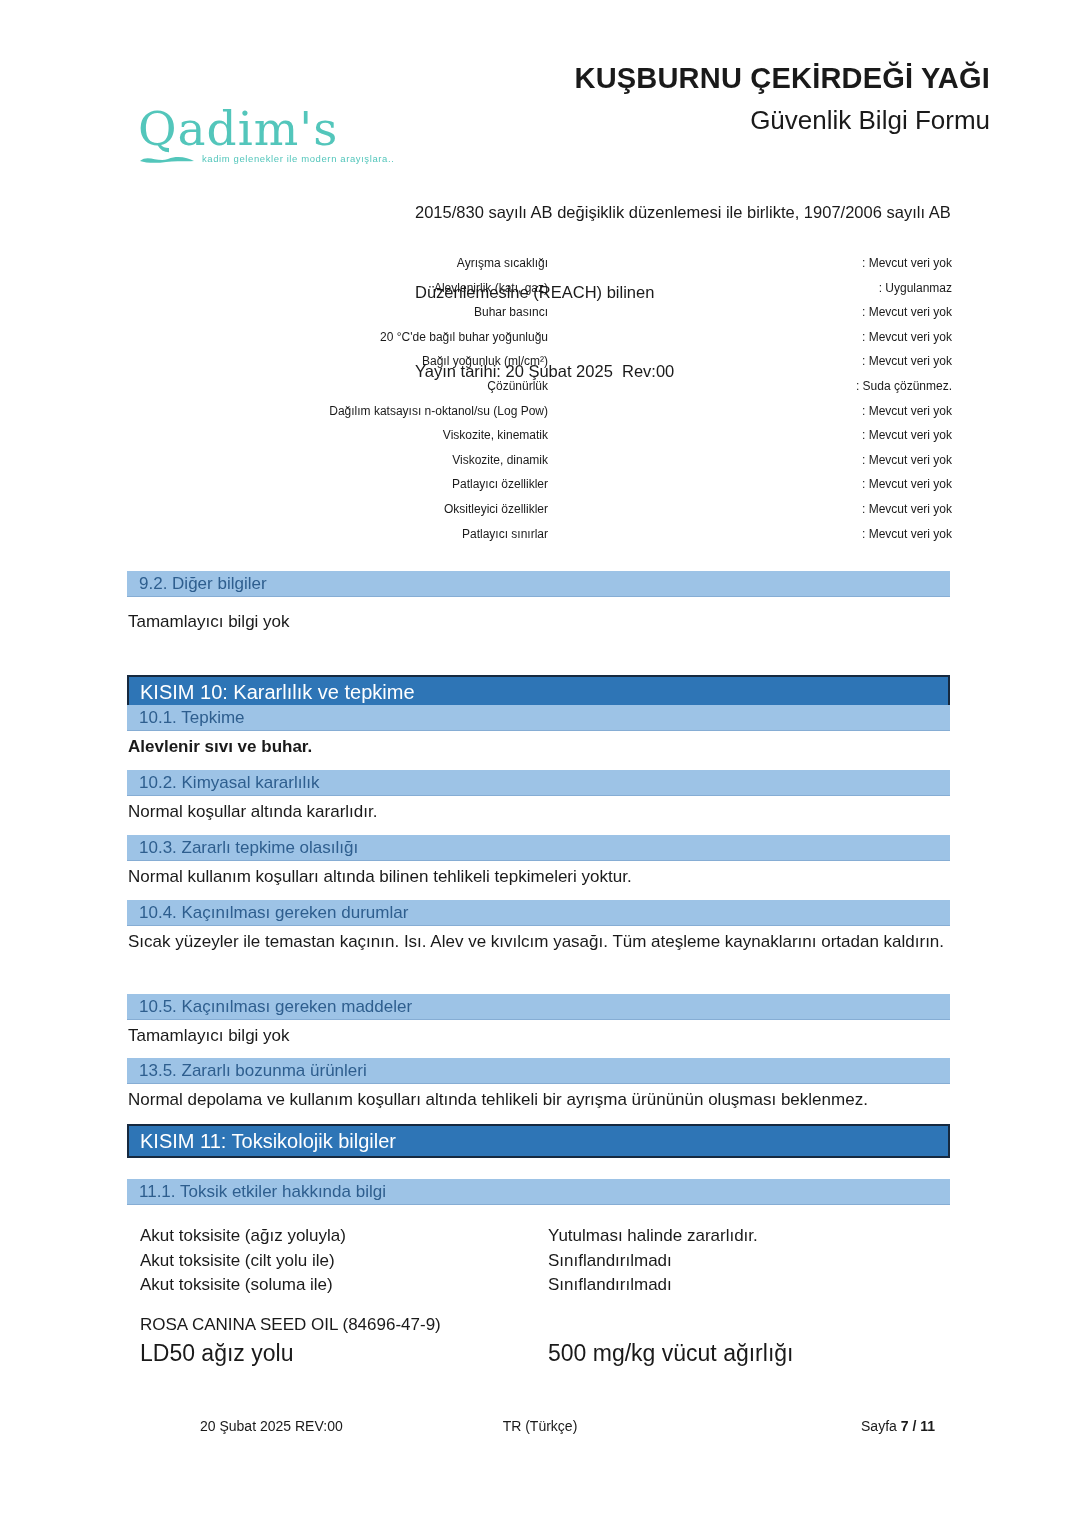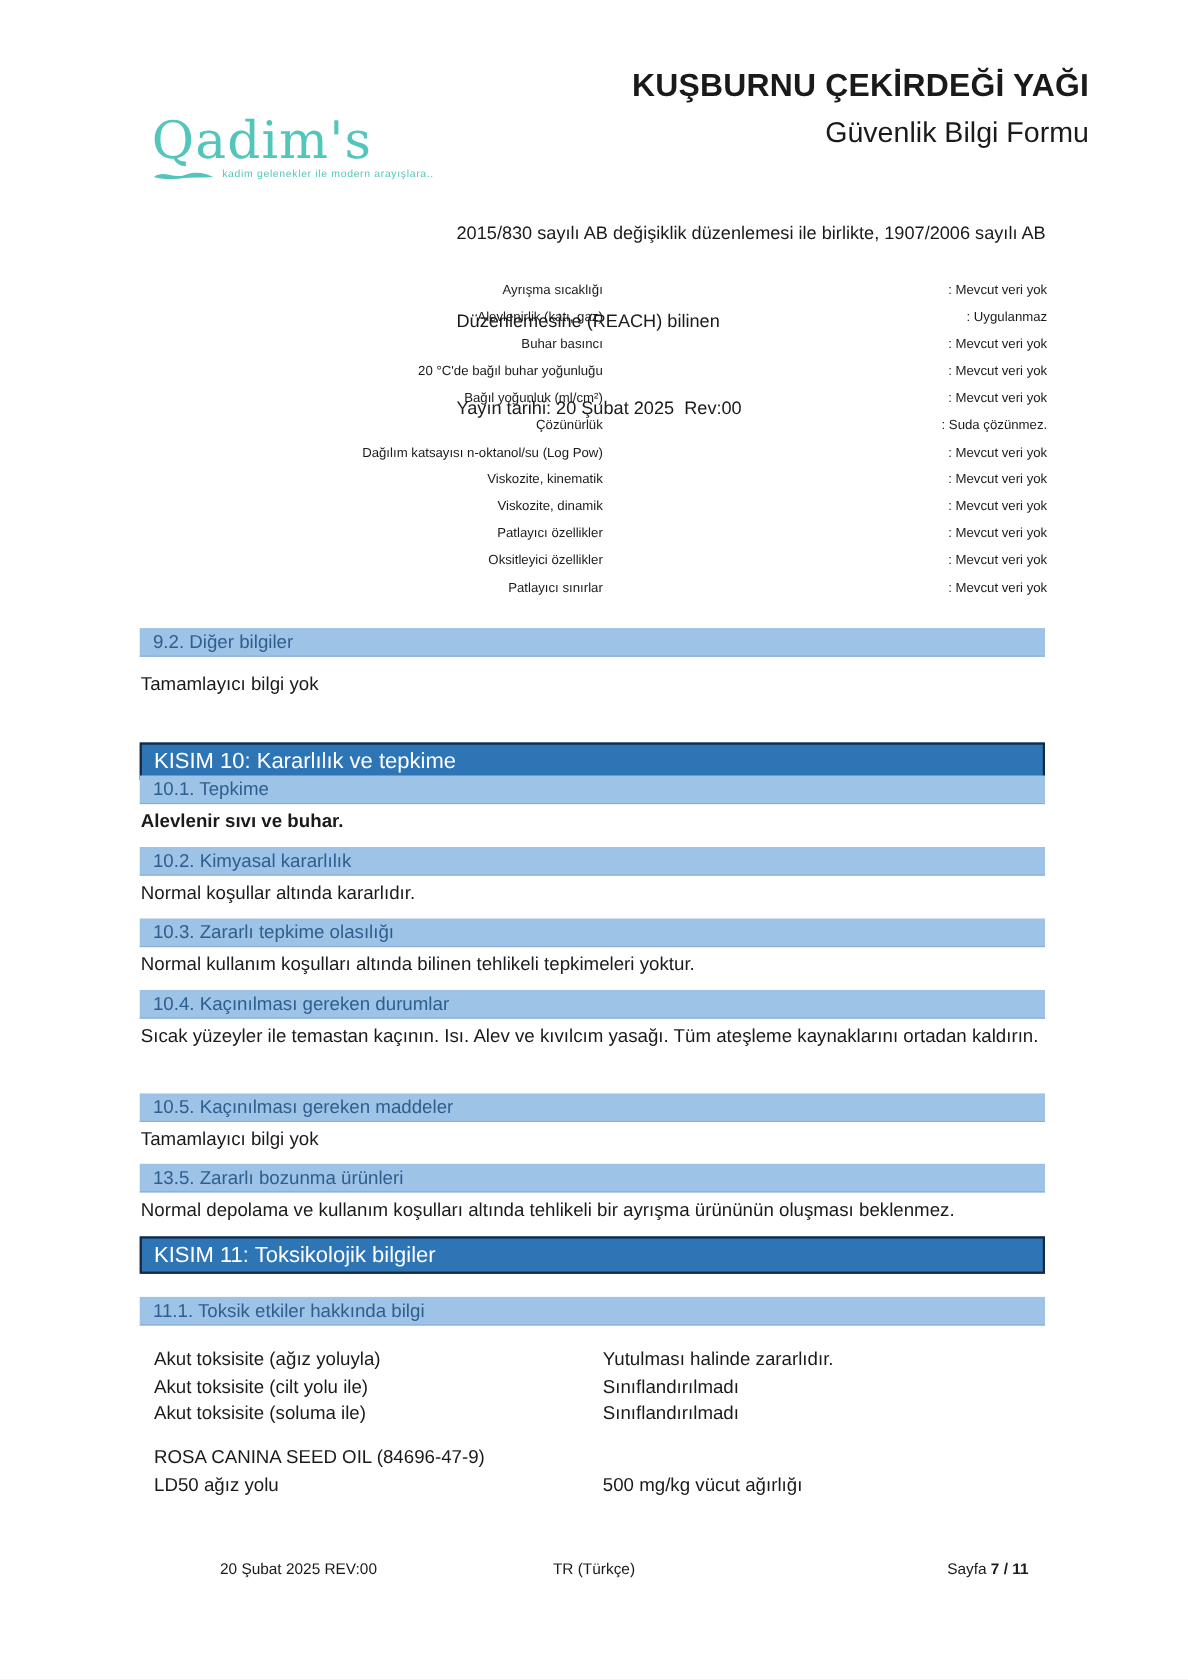--- a/index.html
+++ b/index.html
@@ -38,21 +38,21 @@
     font-size:20px;line-height:30px;padding-left:11px;
     box-sizing:border-box;border:2px solid #16293f;
   }
   .body-text{position:absolute;left:128px;width:824px;font-size:17px;line-height:29px;}
   
   .tox-list{position:absolute;left:140px;top:1224px;width:812px;font-size:17px;}
   .tox-row{display:flex;height:24.6px;line-height:24.6px;}
   .tox-label{width:408px;flex:0 0 408px;}
   .tox-value{flex:1;}
   .tox-substance{position:absolute;left:140px;top:1315px;font-size:17px;}
-  .tox-ld50{position:absolute;left:140px;top:1340px;width:812px;font-size:17px;display:flex;justify-content:flex-end;}
+  .tox-ld50{position:absolute;left:140px;top:1340px;width:812px;font-size:23px;display:flex;justify-content:flex-end;}
   
   .footer{position:absolute;top:1418px;left:0;width:100%;font-size:14px;}
   .footer-left{position:absolute;left:200px;top:0;}
   .footer-center{position:absolute;left:0;width:100%;text-align:center;top:0;}
   .footer-right{position:absolute;right:145px;top:0;}
   .footer-right b{font-weight:bold;}
 </style>
 </head>
 <body>
 

